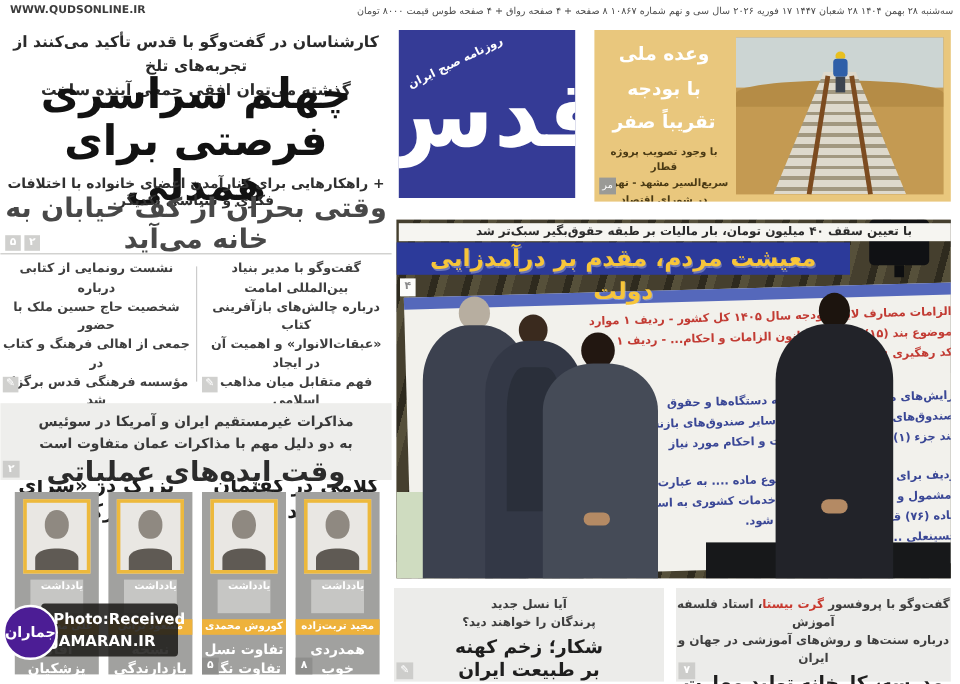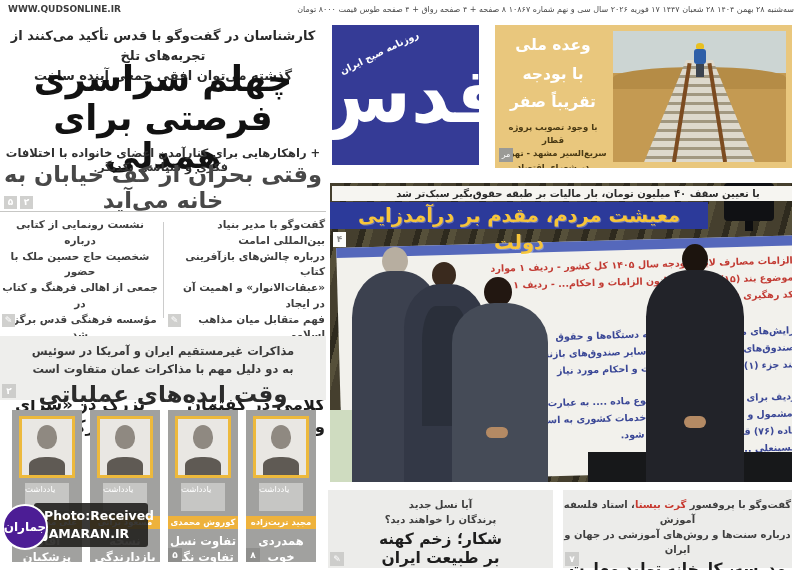--- a/index.html
+++ b/index.html
@@ -14,37 +14,37 @@
   .lead-headline{position:absolute;top:60px;left:0;width:326px;text-align:center;font-size:35px;
                  font-weight:bold;color:#121212;line-height:1.1;white-space:pre-line;}
   .lead-subkicker{position:absolute;top:146px;left:0;width:326px;text-align:center;font-size:11.5px;
                   font-weight:bold;color:#303030;}
   .lead-headline2{position:absolute;top:161px;left:0;width:326px;text-align:center;font-size:22.5px;
                   font-weight:bold;color:#484848;}
   .chip{position:absolute;width:13px;height:13px;background:#d0d0ce;color:#fff;font-size:9px;
         font-weight:bold;text-align:center;line-height:13px;}
   .hr1{position:absolute;top:211px;left:0;width:326px;height:1px;background:#c7c7c5;}
   
-  .colA{position:absolute;top:217px;left:168px;width:157px;text-align:right;}
+  .colA{position:absolute;top:217px;left:168px;width:157px;text-align:center;}
   .colB{position:absolute;top:217px;left:2px;width:156px;text-align:center;}
   .col-kicker{font-size:10.5px;font-weight:bold;color:#3f3f3f;line-height:1.5;white-space:pre-line;}
   .col-headline{margin-top:6px;font-size:16.5px;font-weight:bold;color:#1e1e1e;line-height:1.35;white-space:pre-line;}
   .vdiv{position:absolute;top:222px;left:163px;width:1px;height:96px;background:#cccccc;}
   
   .ops-box{position:absolute;top:336px;left:0;width:326px;height:64px;background:#eeeeec;text-align:center;}
   .ops-kicker{margin-top:7px;font-size:11.5px;font-weight:bold;color:#3a3a3a;line-height:1.55;white-space:pre-line;}
   .ops-headline{margin-top:2px;font-size:23px;font-weight:bold;color:#2b2b2b;}
   
   .cards{position:absolute;top:410px;left:6px;width:310px;display:flex;gap:8px;}
   .card{position:relative;width:70px;height:152px;background:#a1a19f;flex:0 0 70px;}
   .card-photo{width:50px;height:56px;margin:6px auto 0;background:#e9e7e3;border:3px solid #edb93c;position:relative;overflow:hidden;}
   .ph-head{position:absolute;left:15px;top:6px;width:20px;height:24px;background:#8f8981;border-radius:50% 50% 45% 45%;}
   .ph-body{position:absolute;left:7px;bottom:0;width:36px;height:18px;background:#5f5a54;border-radius:45% 45% 0 0;}
   .card-note{width:44px;height:28px;margin:5px auto 0;background:#c6c6c4;color:#fff;font-size:8.5px;
-             text-align:left;line-height:12px;}
+             text-align:right;line-height:12px;font-weight:bold;}
   .card-name{margin-top:5px;height:13px;background:#eeb23c;color:#fff;font-size:8.5px;font-weight:bold;
              text-align:center;line-height:13px;}
   .card-title{margin-top:5px;color:#fff;font-weight:bold;font-size:11.5px;text-align:center;line-height:1.35;white-space:pre-line;}
   .card-page{position:absolute;left:0;bottom:0;width:14px;height:14px;background:#8f8f8d;color:#fff;
              font-size:9px;font-weight:bold;text-align:center;line-height:14px;}
   
   .masthead{position:absolute;left:332px;top:25px;width:147px;height:140px;background:#353b96;overflow:hidden;}
   .mast-title{position:absolute;left:0;top:0;width:100%;height:100%;display:flex;align-items:center;
               justify-content:center;color:#fff;font-size:76px;font-weight:bold;}
   .mast-tagline{position:absolute;left:4px;top:22px;color:#fff;font-size:9.5px;font-weight:bold;

